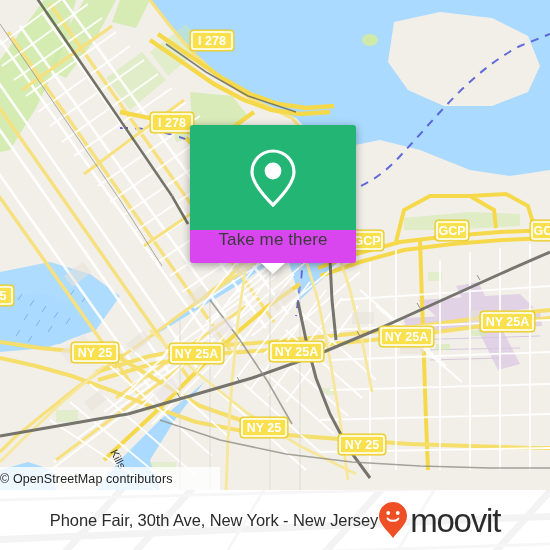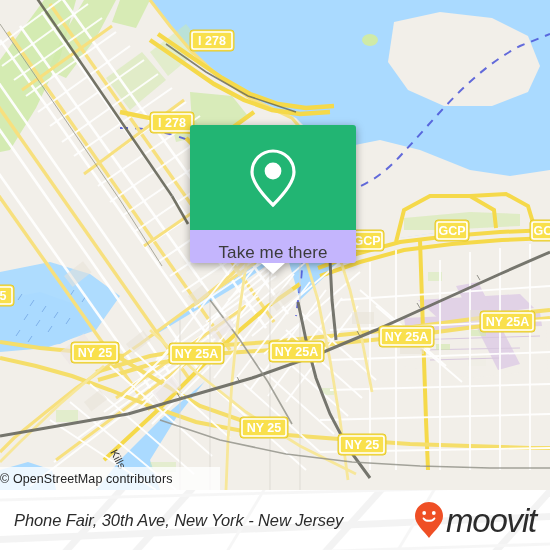--- a/index.html
+++ b/index.html
@@ -24,39 +24,39 @@
     position:absolute;left:190px;top:125px;width:166px;
     z-index:50;
     filter:drop-shadow(0 2px 4px rgba(0,0,0,.35));
   }
   #popup .green{
     background:#22b573;height:105px;border-radius:3px 3px 0 0;
     display:flex;align-items:center;justify-content:center;
   }
   #popup .green svg{display:block;}
   #popup .white{
-    background:#c4b5fd;height:33px;border-radius:0 0 3px 3px;
-    display:flex;align-items:flex-end;justify-content:center;
+    background:#d946ef;height:33px;border-radius:0 0 3px 3px;
+    display:flex;align-items:flex-start;justify-content:center;
   }
   #popup .white span{font-size:17px;color:#3b3b3b;letter-spacing:.1px;}
   #popup .tail{
     position:absolute;left:50%;bottom:-11px;transform:translateX(-50%);
     width:0;height:0;border-left:12px solid transparent;border-right:12px solid transparent;
     border-top:11px solid #fff;
   }
 
   
   #footer{
     position:absolute;left:0;top:490px;width:550px;height:60px;
     background:#fff;overflow:hidden;
   }
   #footer .wm{position:absolute;left:0;top:-20px;opacity:.5;}
   #footer .inner{
     position:relative;z-index:2;height:60px;display:flex;align-items:center;
-    justify-content:space-between;padding:0 14px 0 14px;box-sizing:border-box;font-style:italic;
+    justify-content:center;padding:0 14px 0 14px;box-sizing:border-box;
   }
   #title{font-size:16.5px;color:#2b2b2b;letter-spacing:-.1px;white-space:nowrap;}
   #brand{display:flex;align-items:center;gap:2px;}
   #brand .word{font-size:33px;color:#2b2b2b;letter-spacing:-1.2px;line-height:1;font-weight:400;}
 </style>
 </head>
 <body>
 
 <div id="app">
 

